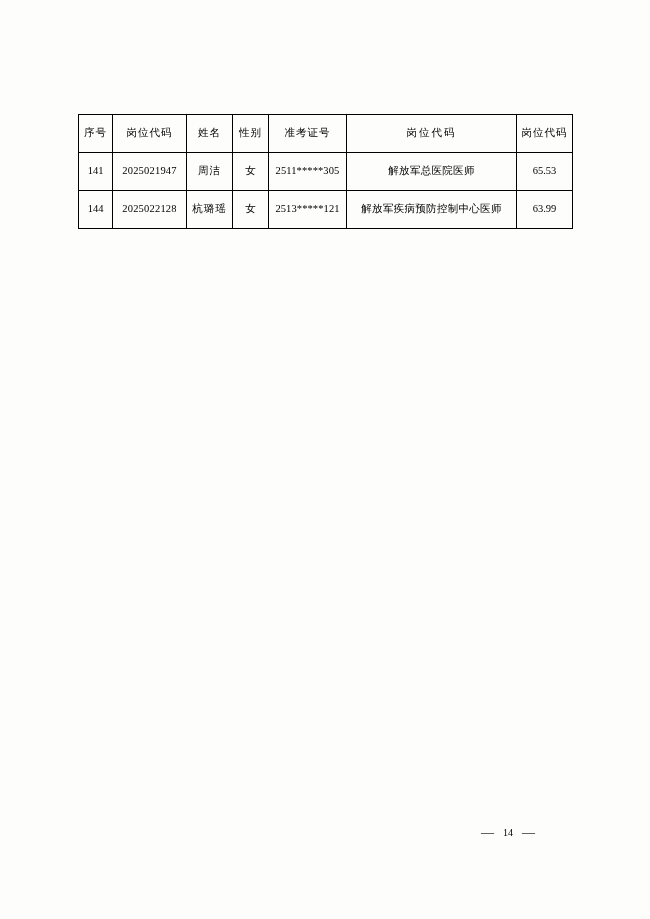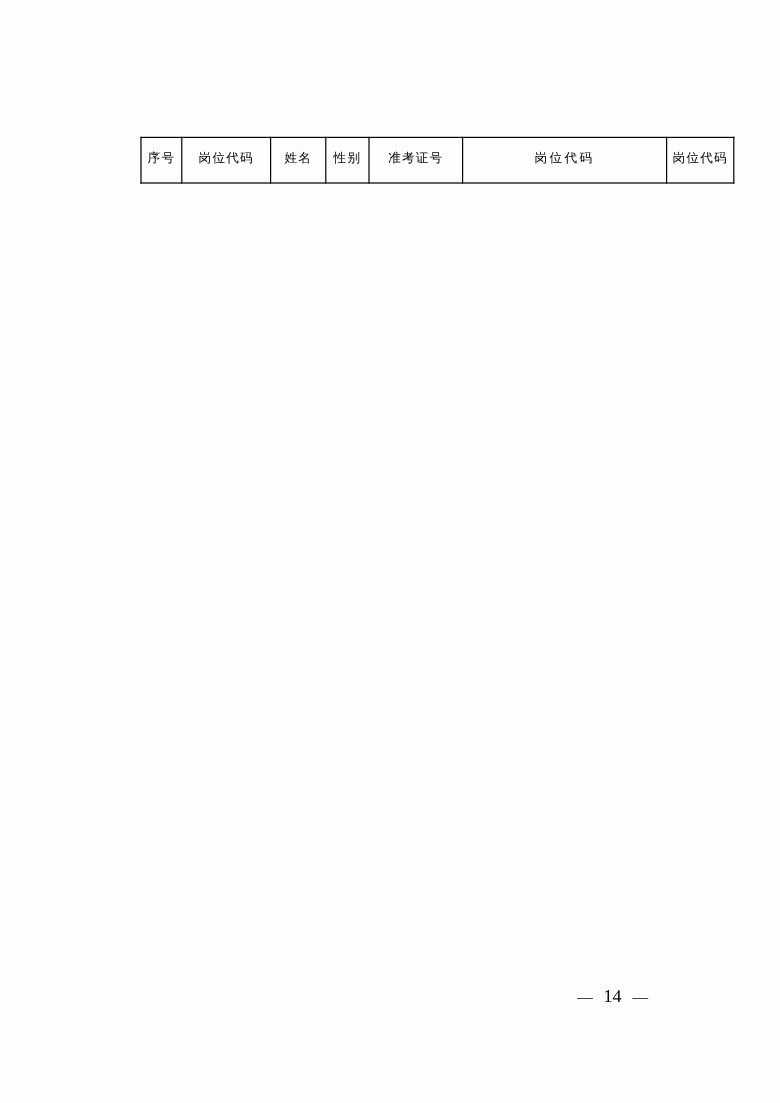--- a/index.html
+++ b/index.html
@@ -21,21 +21,20 @@
     top: 0;
     width: 650px;
     height: 919px;
     background: #fdfdfb;
   }
   .table-wrap {
     position: absolute;
     left: 78px;
     top: 114px;
     width: 494px;
-    margin-left: 39px;
   }
   table.doc-table {
     border-collapse: collapse;
     width: 494px;
     table-layout: fixed;
   }
   table.doc-table td,
   table.doc-table th {
     border: 1px solid #000000;
     text-align: center;
@@ -73,21 +72,21 @@
 
   .footer {
     position: absolute;
     left: 0;
     top: 822px;
     width: 650px;
     text-align: center;
   }
   .page-num {
     display: inline-block;
-    font-size: 15px;
+    font-size: 10px;
     font-family: "Liberation Serif", "DejaVu Serif", serif;
     letter-spacing: 0px;
   }
   .dash {
     display: inline-block;
     font-size: 13px;
     vertical-align: middle;
     padding: 0 9px;
     color: #000;
   }
@@ -119,20 +118,38 @@
           <th class="h-idx">序号</th>
           <th class="h-code">岗位代码</th>
           <th class="h-name">姓名</th>
           <th class="h-gender">性别</th>
           <th class="h-ticket">准考证号</th>
           <th class="h-post">岗位代码</th>
           <th class="h-score">岗位代码</th>
         </tr>
       </thead>
       <tbody>
+        <tr>
+          <td class="idx">141</td>
+          <td class="code">2025021947</td>
+          <td class="name">周洁</td>
+          <td class="gender">女</td>
+          <td class="ticket">2511*****305</td>
+          <td class="post">解放军总医院医师</td>
+          <td class="score">65.53</td>
+        </tr>
+        <tr>
+          <td class="idx">144</td>
+          <td class="code">2025022128</td>
+          <td class="name">杭璐瑶</td>
+          <td class="gender">女</td>
+          <td class="ticket">2513*****121</td>
+          <td class="post">解放军疾病预防控制中心医师</td>
+          <td class="score">63.99</td>
+        </tr>
       </tbody>
     </table>
   </div>
 
   <div class="footer">
     <div class="footer-inner">
       <span class="dash">—</span><span class="page-num">14</span><span class="dash">—</span>
     </div>
   </div>
 

